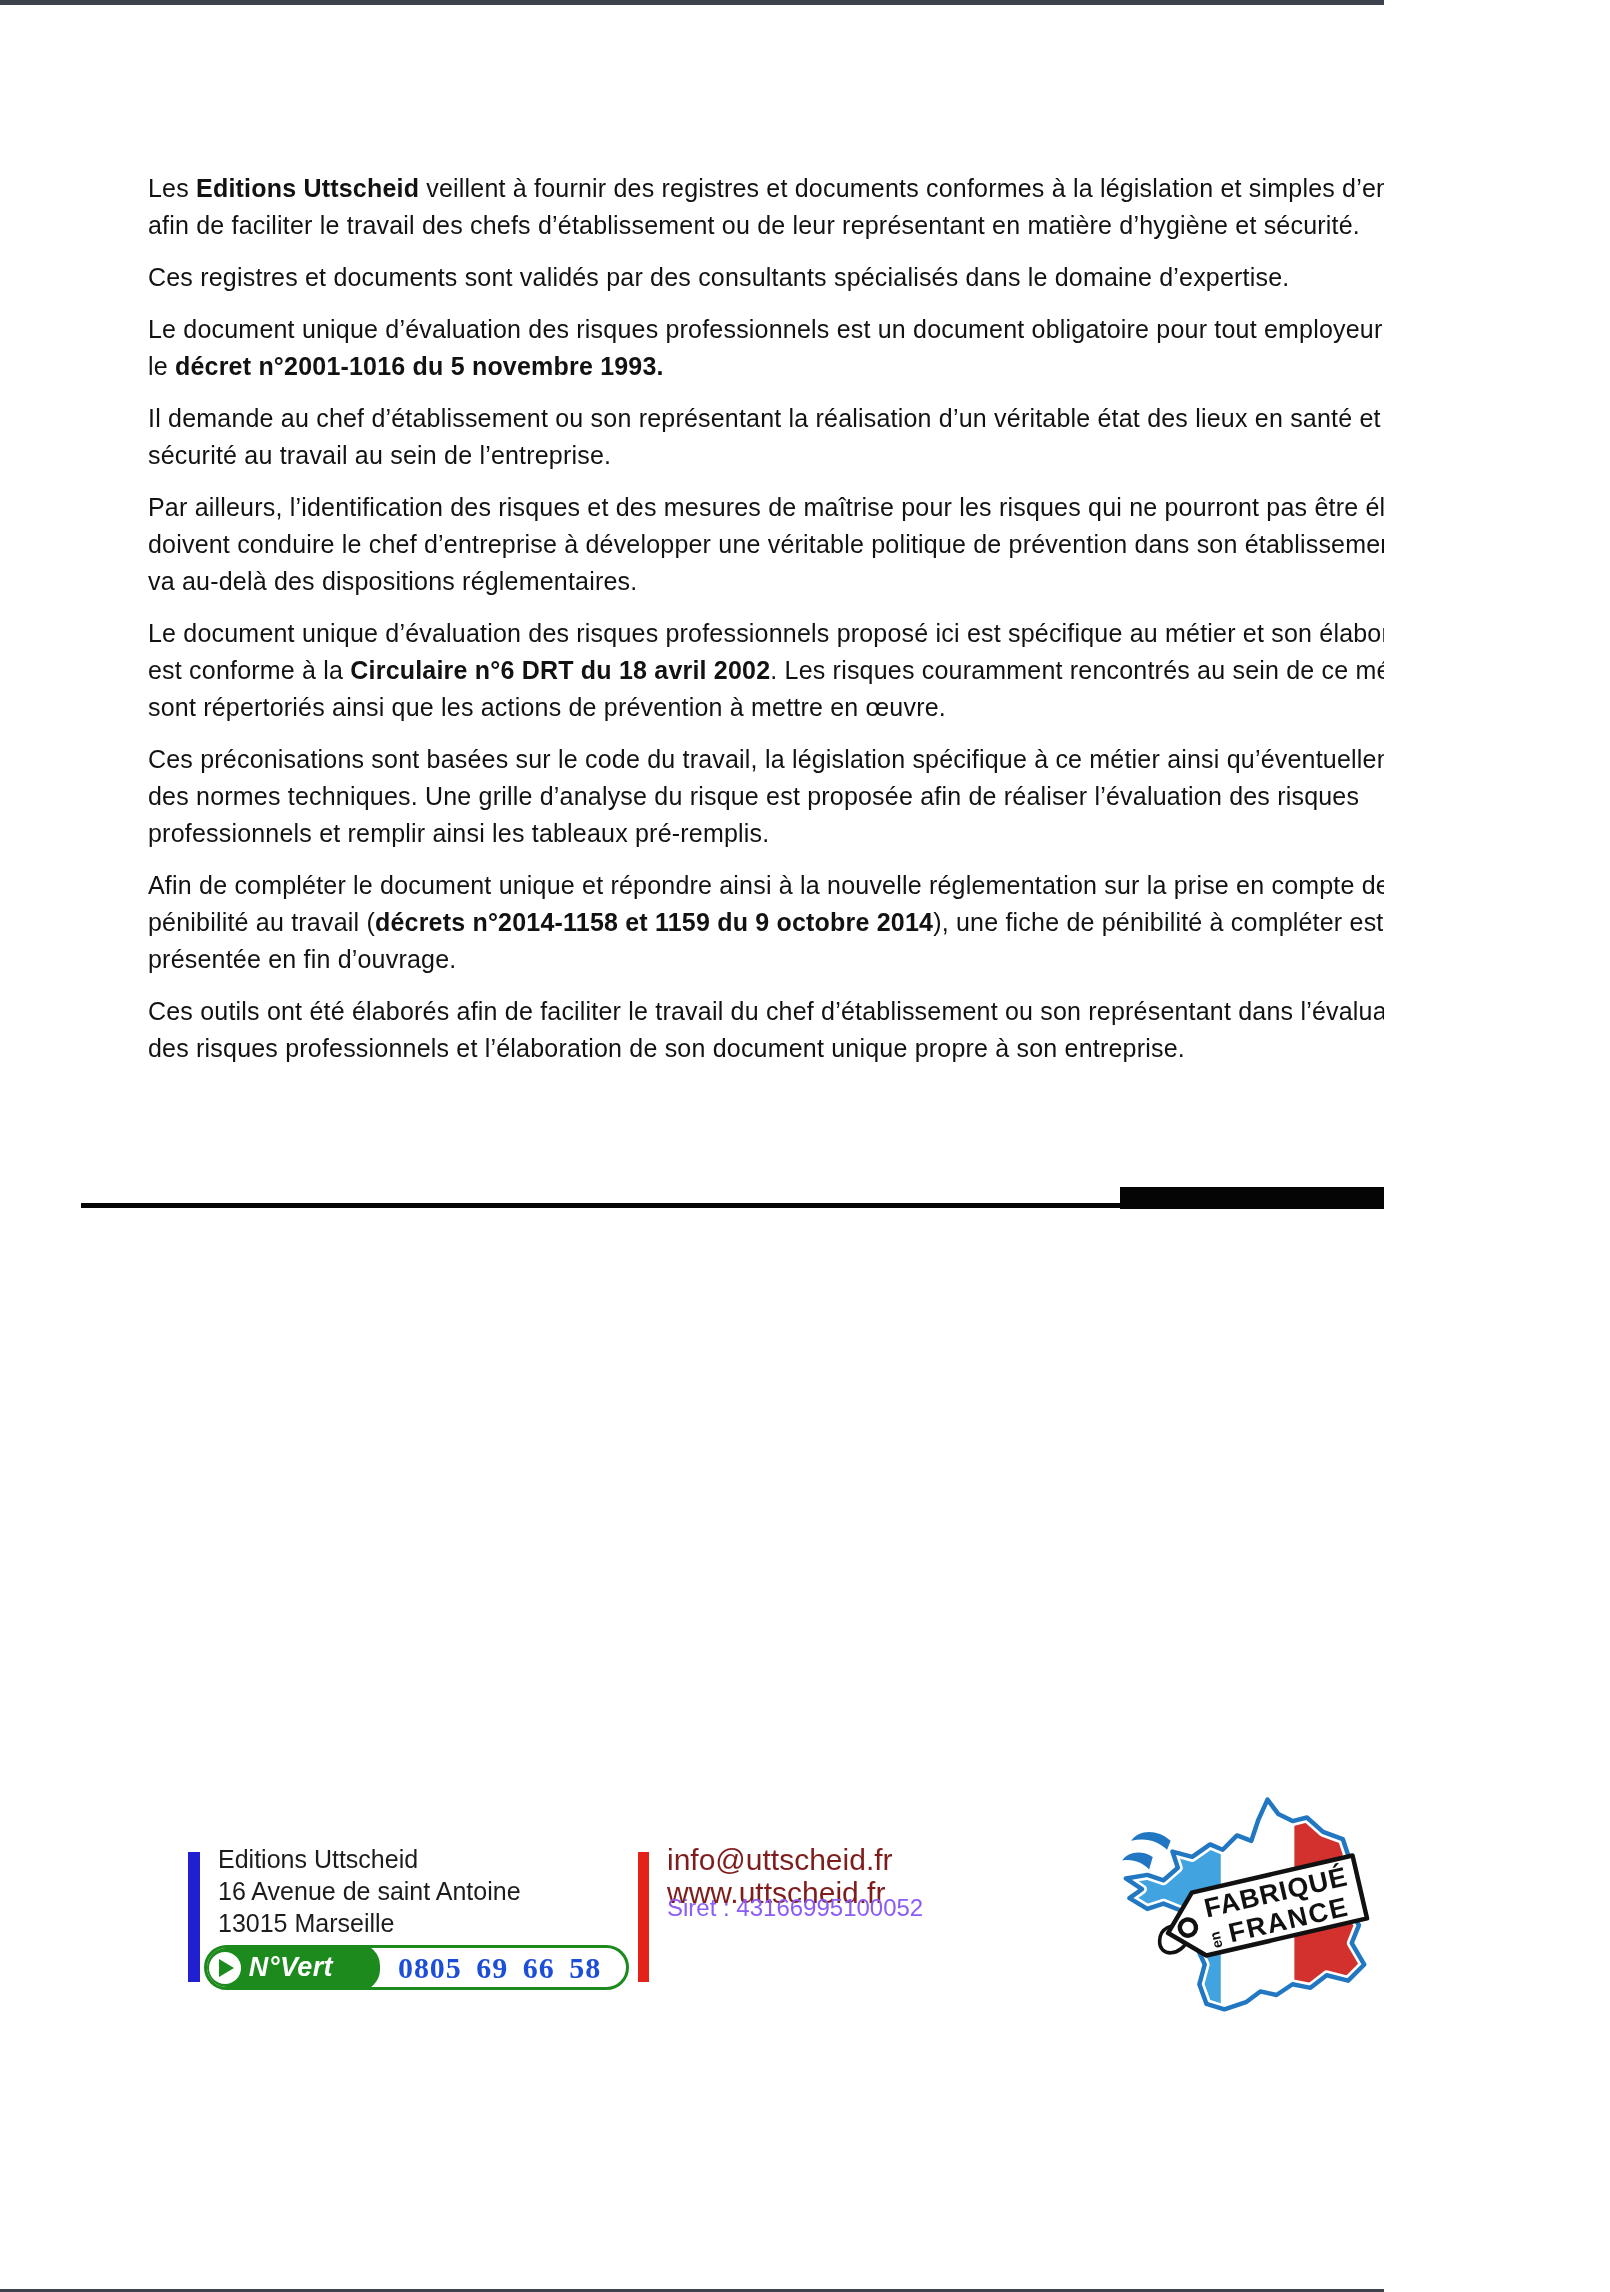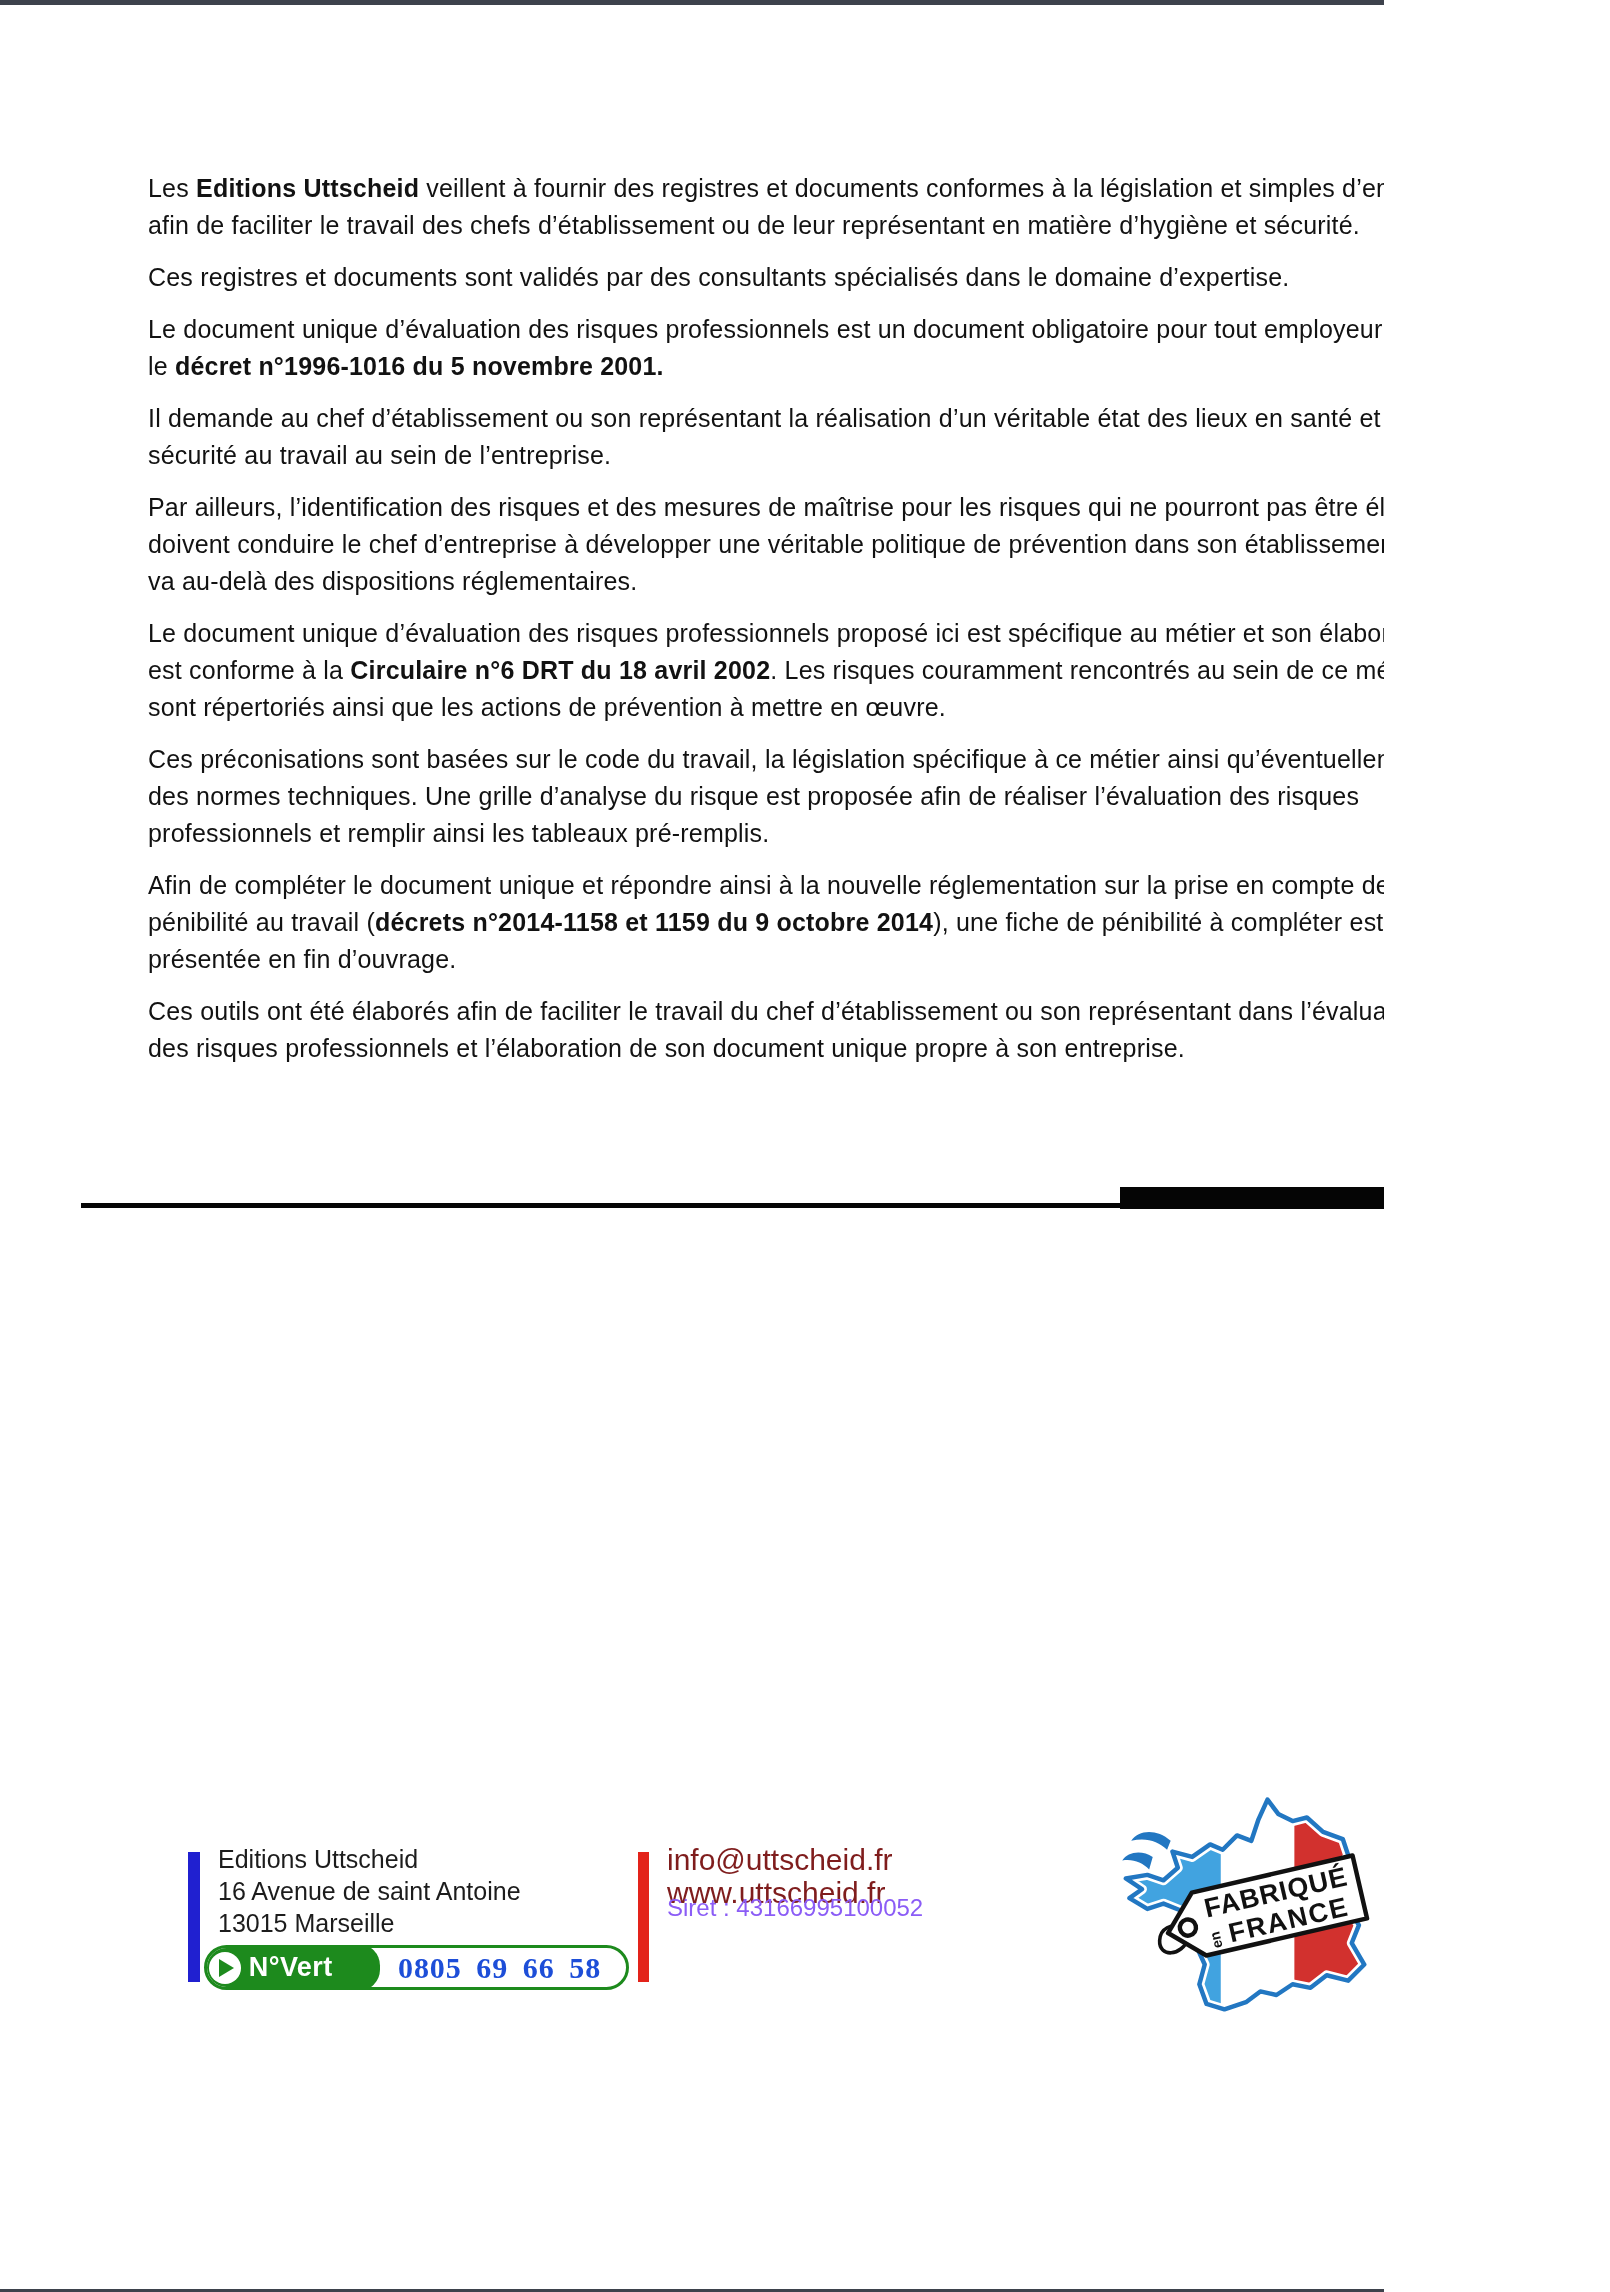--- a/index.html
+++ b/index.html
@@ -27,39 +27,39 @@
 
   .nv-badge{position:absolute;left:204px;top:1945px;width:425px;height:45px;box-sizing:border-box;
             background:#ffffff;border:3.6px solid #1d8a1d;border-radius:24px;display:flex;
             overflow:hidden;}
   .nv-left{display:flex;align-items:center;background:#1d8a1d;border-radius:0 21.5px 21.5px 0;
            margin:-3.6px 0 -3.6px -3.6px;width:177px;padding-left:5.4px;box-sizing:border-box;}
   .nv-circle{width:32px;height:32px;border-radius:50%;background:#ffffff;flex:0 0 auto;
              display:flex;align-items:center;justify-content:center;margin-right:8px;}
   .nv-play{width:0;height:0;border-left:15px solid #1d8a1d;border-top:9px solid transparent;
            border-bottom:9px solid transparent;margin-left:3.6px;}
-  .nv-label{color:#ffffff;font-weight:700;font-size:27px;letter-spacing:0.4px;}
+  .nv-label{color:#ffffff;font-weight:700;font-style:italic;font-size:27px;letter-spacing:0.4px;}
   .nv-num{flex:1;display:flex;align-items:center;justify-content:center;color:#1d4ed8;
           font-family:"Liberation Serif", serif;font-weight:700;font-size:30px;
           letter-spacing:0.9px;word-spacing:6.3px;padding-right:7.2px;}
 
   .mif-logo{position:absolute;left:1115px;top:1796px;width:296px;height:251px;}
   .mif-logo svg{display:block;}
 </style>
 </head>
 <body>
 
 <div class="page">
 
   <div class="edge-bar top"></div>
 
   <div class="body-text">
       <p><span>Les </span><b>Editions Uttscheid</b><span> veillent à fournir des registres et documents conformes à la législation et simples d’emploi afin de faciliter le travail des chefs d’établissement ou de leur représentant en matière d’hygiène et sécurité.</span></p>
       <p><span>Ces registres et documents sont validés par des consultants spécialisés dans le domaine d’expertise.</span></p>
-      <p><span>Le document unique d’évaluation des risques professionnels est un document obligatoire pour tout employeur depuis le </span><b>décret n°1996-1016 du 5 novembre 2001.</b></p>
+      <p><span>Le document unique d’évaluation des risques professionnels est un document obligatoire pour tout employeur depuis le </span><b>décret n°2001-1016 du 5 novembre 1993.</b></p>
       <p><span>Il demande au chef d’établissement ou son représentant la réalisation d’un véritable état des lieux en santé et sécurité au travail au sein de l’entreprise.</span></p>
       <p><span>Par ailleurs, l’identification des risques et des mesures de maîtrise pour les risques qui ne pourront pas être éliminés, doivent conduire le chef d’entreprise à développer une véritable politique de prévention dans son établissement qui va au-delà des dispositions réglementaires.</span></p>
       <p><span>Le document unique d’évaluation des risques professionnels proposé ici est spécifique au métier et son élaboration est conforme à la </span><b>Circulaire n°6 DRT du 18 avril 2002</b><span>. Les risques couramment rencontrés au sein de ce métier y sont répertoriés ainsi que les actions de prévention  à mettre en œuvre.</span></p>
       <p><span>Ces préconisations sont basées sur le code du travail, la législation spécifique à ce métier ainsi qu’éventuellement des normes techniques. Une grille d’analyse du risque est proposée afin de réaliser l’évaluation des risques professionnels et remplir ainsi les tableaux pré-remplis.</span></p>
       <p><span>Afin de compléter le document unique et répondre ainsi à la nouvelle réglementation  sur la prise en compte de la pénibilité au travail (</span><b>décrets n°2014-1158 et 1159 du 9 octobre 2014</b><span>), une fiche de pénibilité à compléter est présentée en fin d’ouvrage.</span></p>
       <p><span>Ces outils ont été élaborés afin de faciliter le travail du chef d’établissement ou son représentant dans l’évaluation des risques professionnels et l’élaboration de son document unique propre à son entreprise.</span></p>
     </div>
 
   <div class="divider-line"></div>
   <div class="divider-bar"></div>

